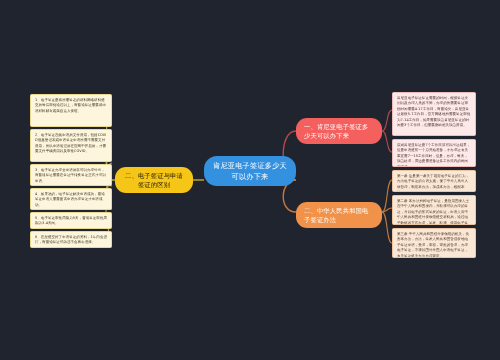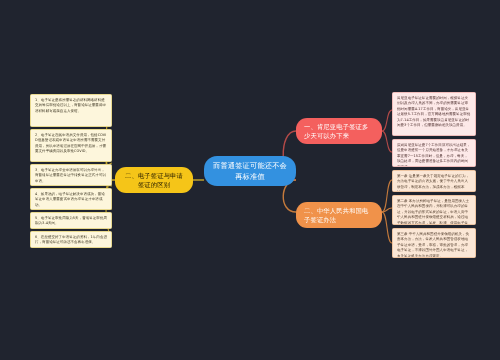--- a/index.html
+++ b/index.html
@@ -138,21 +138,21 @@
     <path d="M382,131 C388,131 386,110 392,110" stroke="#b24a48" stroke-width="1.1" fill="none"></path>
     <path d="M382,131 C388,131 386,152 392,152" stroke="#b24a48" stroke-width="1.1" fill="none"></path>
 
     <path d="M296,180 C280,180 278,212 296,212" stroke="#c47a3c" stroke-width="1.4" fill="none"></path>
 
     <path d="M382,212 C388,212 386,180 392,180" stroke="#c47a3c" stroke-width="1.1" fill="none"></path>
     <path d="M382,212 C388,212 386,208 392,208" stroke="#c47a3c" stroke-width="1.1" fill="none"></path>
     <path d="M382,212 C388,212 386,243 392,243" stroke="#c47a3c" stroke-width="1.1" fill="none"></path>
   </svg>
 
-  <div class="root-node">而普通签证可能还不会再标准值</div>
+  <div class="root-node">肯尼亚电子签证多少天可以办下来</div>
 
   <div class="branch-pill pill-yellow">二、电子签证与申请签证的区别</div>
 
   <div class="branch-pill pill-red">一、肯尼亚电子签证多少天可以办下来</div>
 
   <div class="branch-pill pill-orange">二、中华人民共和国电子签证办法</div>
 
   <div class="leaf leaf-yellow" style="top:94px;height:33px;">1、电子签证是将所需签署的材料网络材料提交后等待审批通过以上，而普通签证需要将申请材料邮寄或亲自送入使馆。</div>
 
   <div class="leaf leaf-yellow" style="top:129px;height:33px;">2、电子签证在线申请后支付费用，包括COVID信息登记表或申请签证申请所需不需要支付费用，所以申请通过后在官网中开启后，才需要支付手续费用以及审批COVID。</div>

